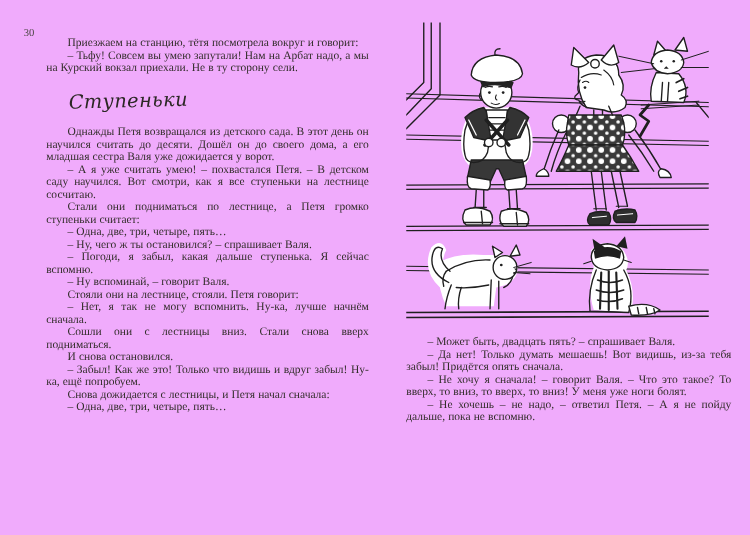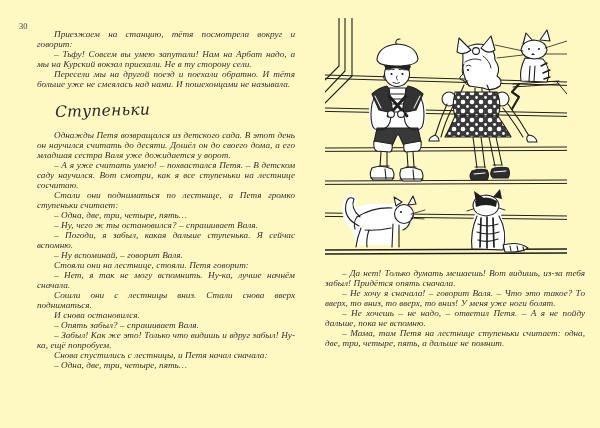--- a/index.html
+++ b/index.html
@@ -1,61 +1,59 @@
 <!DOCTYPE html>
 <html><head>
 <meta charset="utf-8">
 <style>
   html,body{margin:0;padding:0;background:#ffffff;}
   .spread{
-    position:relative;width:600px;height:428px;background:#fef9c3;
+    position:relative;width:600px;height:428px;background:#f0abfc;
     font-family:"Liberation Serif",serif;color:#332e2b;overflow:hidden;
   }
   .pageno{position:absolute;left:19px;top:21px;font-size:8.5px;color:#4a4542;}
   .leftcol{position:absolute;left:37px;top:29px;width:258px;}
   .rightcol{position:absolute;left:325px;top:268px;width:260px;}
   p.tline{
     margin:0;font-size:9.2px;line-height:10px;text-align:justify;
-    text-indent:17px;letter-spacing:0px;word-spacing:0.2px;font-style:italic;
+    text-indent:17px;letter-spacing:0px;word-spacing:0.2px;
   }
   .title{
     margin:14px 0 9px 18px;font-family:"DejaVu Serif",serif;font-style:italic;
     font-size:15.5px;color:#2b2724;letter-spacing:0.3px;
     transform:rotate(-1.5deg);transform-origin:left center;
   }
   .illo{position:absolute;left:325px;top:18px;width:242px;height:248px;}
 </style>
 </head>
 <body>
 
 <div class="spread">
 
   <div class="pageno">30</div>
 
   <div class="leftcol">
     <p class="tline">Приезжаем на станцию, тётя посмотрела вокруг и говорит:</p>
     <p class="tline">– Тьфу! Совсем вы умею запутали! Нам на Арбат надо, а мы на Курский вокзал приехали. Не в ту сторону сели.</p>
-    <p class="tline">Пересели мы на другой поезд и поехали обратно. И тётя больше уже не смеялась над нами. И пошехонцами не называла.</p>
 
     <div class="title">Ступеньки</div>
 
     <p class="tline">Однажды Петя возвращался из детского сада. В этот день он научился считать до десяти. Дошёл он до своего дома, а его младшая сестра Валя уже дожидается у ворот.</p>
     <p class="tline">– А я уже считать умею! – похвастался Петя. – В детском саду научился. Вот смотри, как я все ступеньки на лестнице сосчитаю.</p>
     <p class="tline">Стали они подниматься по лестнице, а Петя громко ступеньки считает:</p>
     <p class="tline">– Одна, две, три, четыре, пять…</p>
     <p class="tline">– Ну, чего ж ты остановился? – спрашивает Валя.</p>
     <p class="tline">– Погоди, я забыл, какая дальше ступенька. Я сейчас вспомню.</p>
     <p class="tline">– Ну вспоминай, – говорит Валя.</p>
     <p class="tline">Стояли они на лестнице, стояли. Петя говорит:</p>
     <p class="tline">– Нет, я так не могу вспомнить. Ну-ка, лучше начнём сначала.</p>
     <p class="tline">Сошли они с лестницы вниз. Стали снова вверх подниматься.</p>
     <p class="tline">И снова остановился.</p>
-    <p class="tline">– Опять забыл? – спрашивает Валя.</p>
     <p class="tline">– Забыл! Как же это! Только что видишь и вдруг забыл! Ну-ка, ещё попробуем.</p>
-    <p class="tline">Снова спустились с лестницы, и Петя начал сначала:</p>
+    <p class="tline">Снова дожидается с лестницы, и Петя начал сначала:</p>
     <p class="tline">– Одна, две, три, четыре, пять…</p>
   </div>
 
   <svg class="illo" viewBox="0 0 242 248" xmlns="http://www.w3.org/2000/svg">
     <defs>
       <pattern id="pdot" patternUnits="userSpaceOnUse" width="9" height="9">
         <rect width="9" height="9" fill="#3a3a3a"></rect>
         <circle cx="3" cy="3" r="2.3" fill="#ffffff"></circle>
         <circle cx="7.5" cy="7.5" r="1.4" fill="#ffffff"></circle>
       </pattern>
@@ -176,19 +174,19 @@
         <path d="M152,198 Q145,214 147,231 L178,232 Q183,214 174,198"></path>
         <path d="M156,200 L155,229 M162,199 L162,230 M168,200 L169,229" stroke-width="1.7"></path>
         <path d="M153,206 Q163,210 173,206 M152,214 Q163,218 174,214 M153,222 Q163,225 173,221" stroke-width="1.2"></path>
         <path d="M178,227 Q193,223 203,230 Q196,235 180,234 Z" fill="#ffffff"></path>
         <path d="M185,228 l1,5 M192,228 l1,5 M198,229 l1,4" stroke-width="1.1"></path>
       </g>
     </g>
   </svg>
 
   <div class="rightcol">
+    <p class="tline">– Может быть, двадцать пять? – спрашивает Валя.</p>
     <p class="tline">– Да нет! Только думать мешаешь! Вот видишь, из-за тебя забыл! Придётся опять сначала.</p>
     <p class="tline">– Не хочу я сначала! – говорит Валя. – Что это такое? То вверх, то вниз, то вверх, то вниз! У меня уже ноги болят.</p>
     <p class="tline">– Не хочешь – не надо, – ответил Петя. – А я не пойду дальше, пока не вспомню.</p>
-    <p class="tline">– Мама, там Петя на лестнице ступеньки считает: одна, две, три, четыре, пять, а дальше не помнит.</p>
   </div>
 
 </div>
 
 </body></html>

